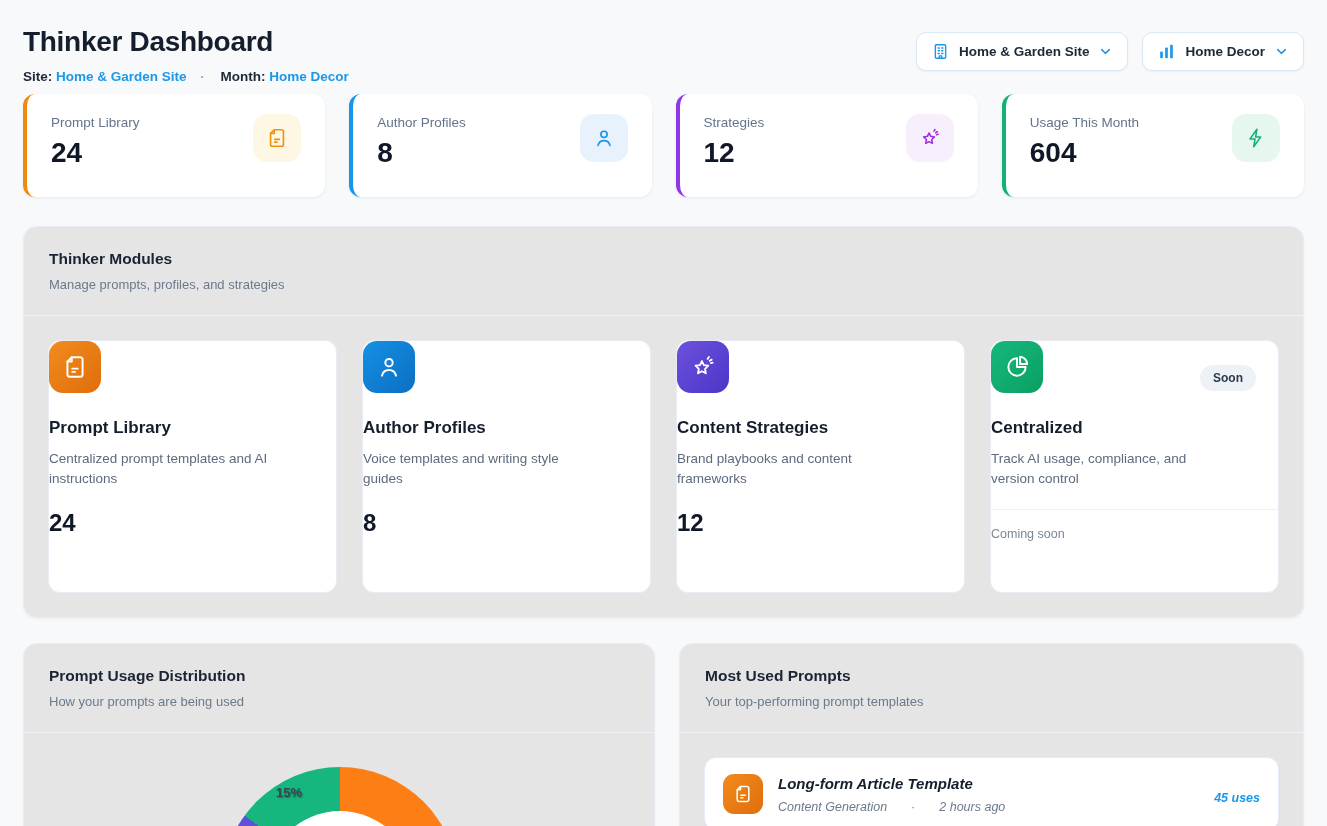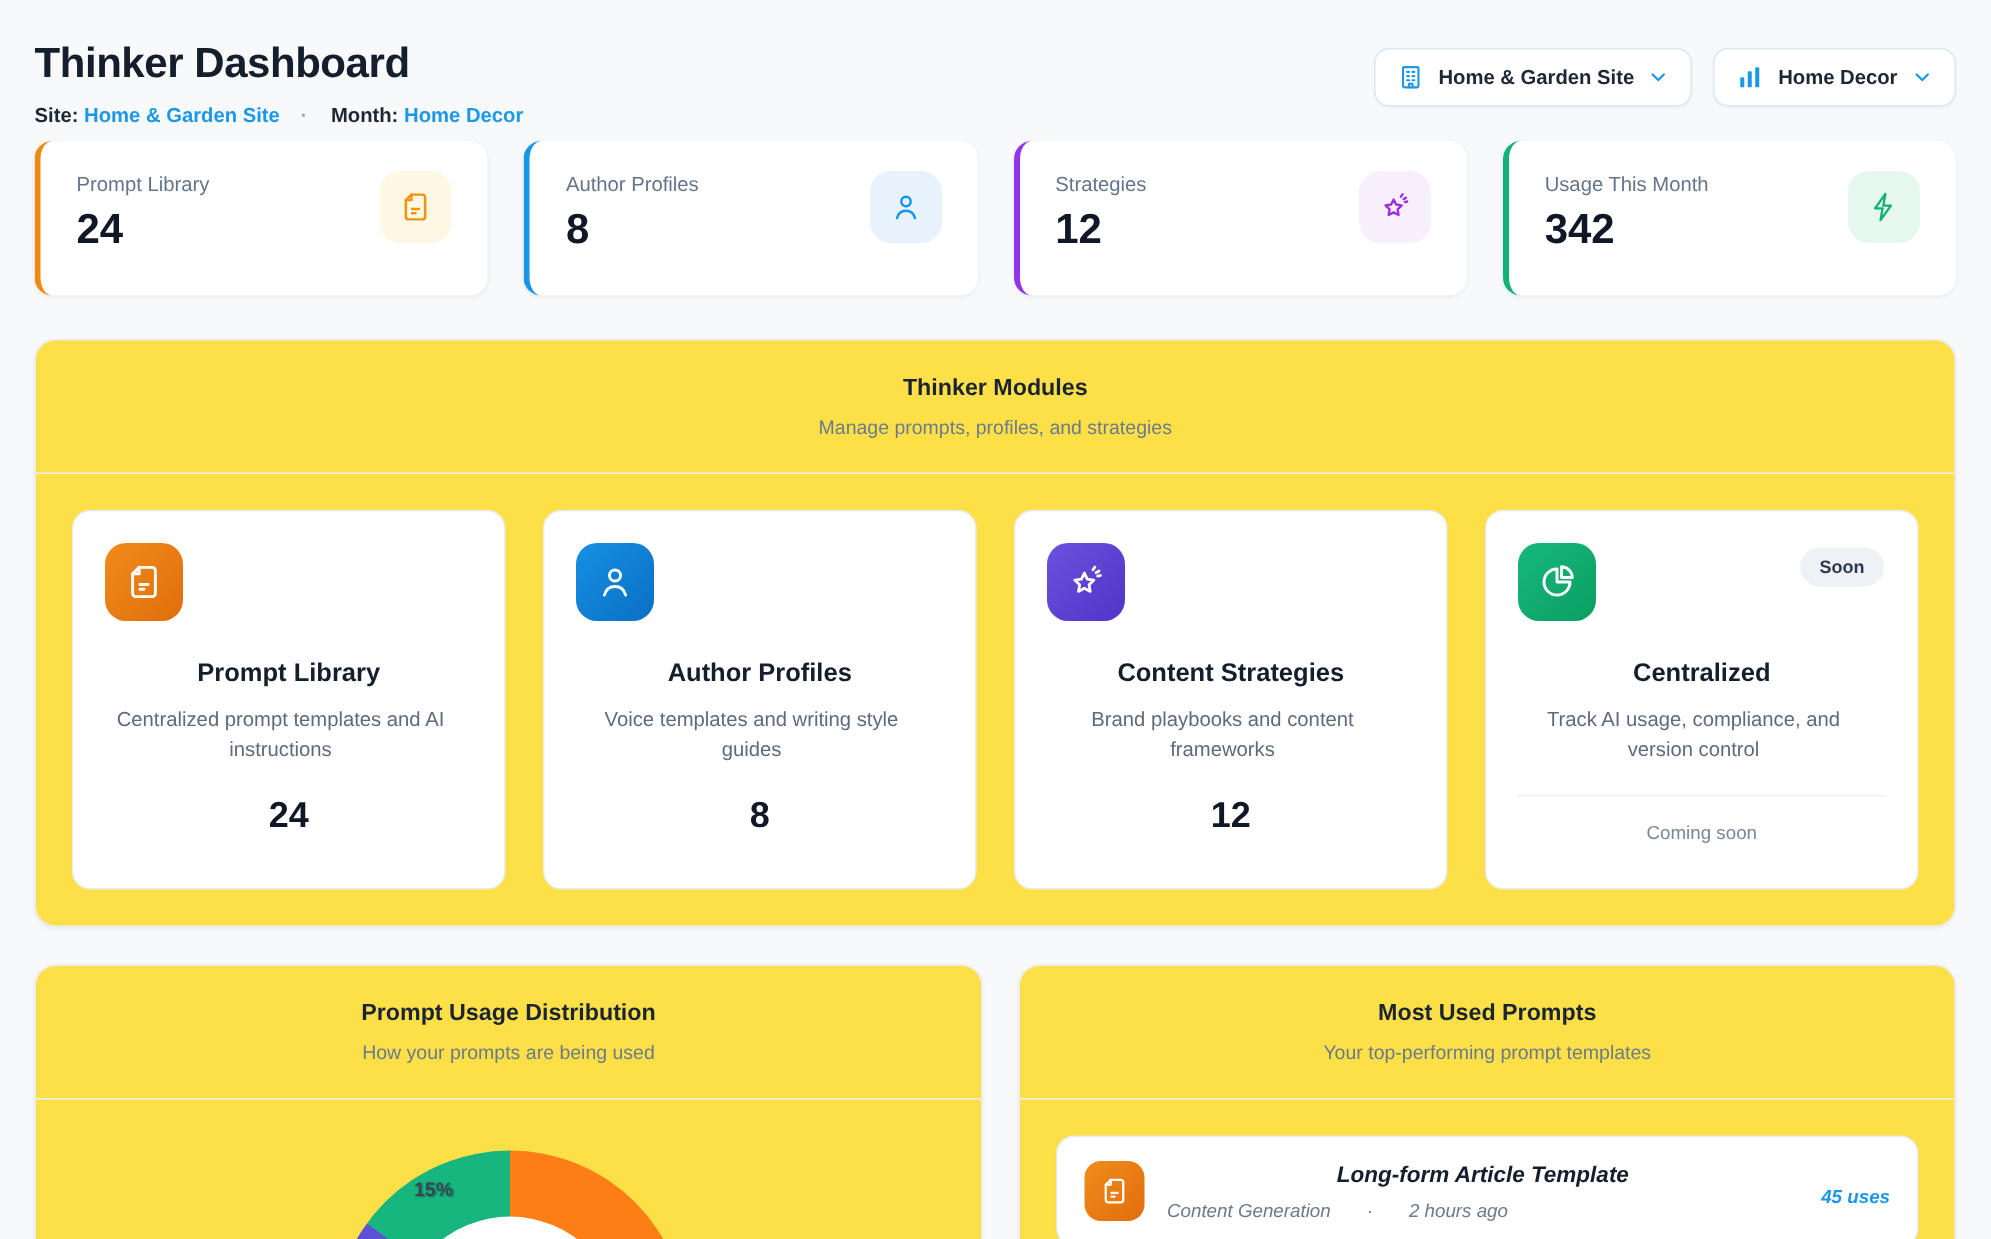--- a/index.html
+++ b/index.html
@@ -35,33 +35,33 @@
   }
   .stat-label { font-size:13.5px; color:#64748b; }
   .stat-value { font-size:28px; font-weight:bold; color:#101828; margin-top:7px; }
   .stat-iconbox {
     position:absolute; top:20px; right:24px; width:48px; height:48px;
     border-radius:14px; display:flex; align-items:center; justify-content:center;
   }
 
   
   .panel {
-    background:#fde047; border:1px solid #e9edf3; border-radius:14px;
-    box-shadow:0 1px 3px rgba(16,42,67,.05); margin-top:29px;text-align:center;
+    background:#e5e5e5; border:1px solid #e9edf3; border-radius:14px;
+    box-shadow:0 1px 3px rgba(16,42,67,.05); margin-top:29px;
   }
   .panel-head { padding:23px 25px; }
   .panel-title { font-size:15.5px; font-weight:bold; color:#1a2433; }
   .panel-sub { font-size:13px; color:#6b7a8c; margin-top:9px; }
   .panel-divider { height:1px; background:#eef1f5; }
 
   
   .modules-body { padding:24px; display:grid; grid-template-columns:repeat(4,1fr); gap:25px; }
   .module {
     position:relative; border:1px solid #e9edf3; border-radius:12px;
-    padding:21px; min-height:253px; background:#fff; cursor:pointer;
+    min-height:253px; background:#fff; cursor:pointer;
   }
   .module-icon {
     width:52px; height:52px; border-radius:14px; color:#fff;
     display:flex; align-items:center; justify-content:center;
   }
   .module-title { font-size:17px; font-weight:bold; margin-top:25px; color:#141e2c; }
   .module-desc { font-size:13.5px; color:#5d6b7e; margin-top:11px; line-height:1.5; max-width:234px; }
   .module-count { font-size:24px; font-weight:bold; margin-top:19px; color:#101828; }
   .module-footer-divider { height:1px; background:#eef1f5; margin-top:19px; }
   .module-foot { font-size:12.5px; color:#7a8796; margin-top:17px; }
@@ -176,21 +176,21 @@
       <div class="stat-iconbox" style="background:#f8effc;color:#9c2fe2">
         <svg width="22" height="22" viewBox="0 0 24 24" fill="none" stroke="currentColor" stroke-width="1.7" stroke-linecap="round" stroke-linejoin="round">
             <path d="m11 6.5 1.8 3.7 4.1.6-3 2.9.7 4.1-3.6-1.9-3.6 1.9.7-4.1-3-2.9 4.1-.6z"></path>
             <path d="m16.3 4.5 1.2-1.7M18.2 6.3l1.8-1.1M19.2 8.4l1.7-.4"></path>
           </svg>
       </div>
     </div>
 
     <div class="stat" style="border-left:4px solid #12b176">
       <div class="stat-label">Usage This Month</div>
-      <div class="stat-value">342</div>
+      <div class="stat-value">604</div>
       <div class="stat-iconbox" style="background:#e6f7ef;color:#12b176">
         <svg width="22" height="22" viewBox="0 0 24 24" fill="none" stroke="currentColor" stroke-width="1.7" stroke-linecap="round" stroke-linejoin="round">
             <path d="M13 2.5 5.5 13H11l-1.5 8.5L17 11h-5.5z"></path>
           </svg>
       </div>
     </div>
   </div>
 
   <div class="panel">
     <div class="panel-head">

